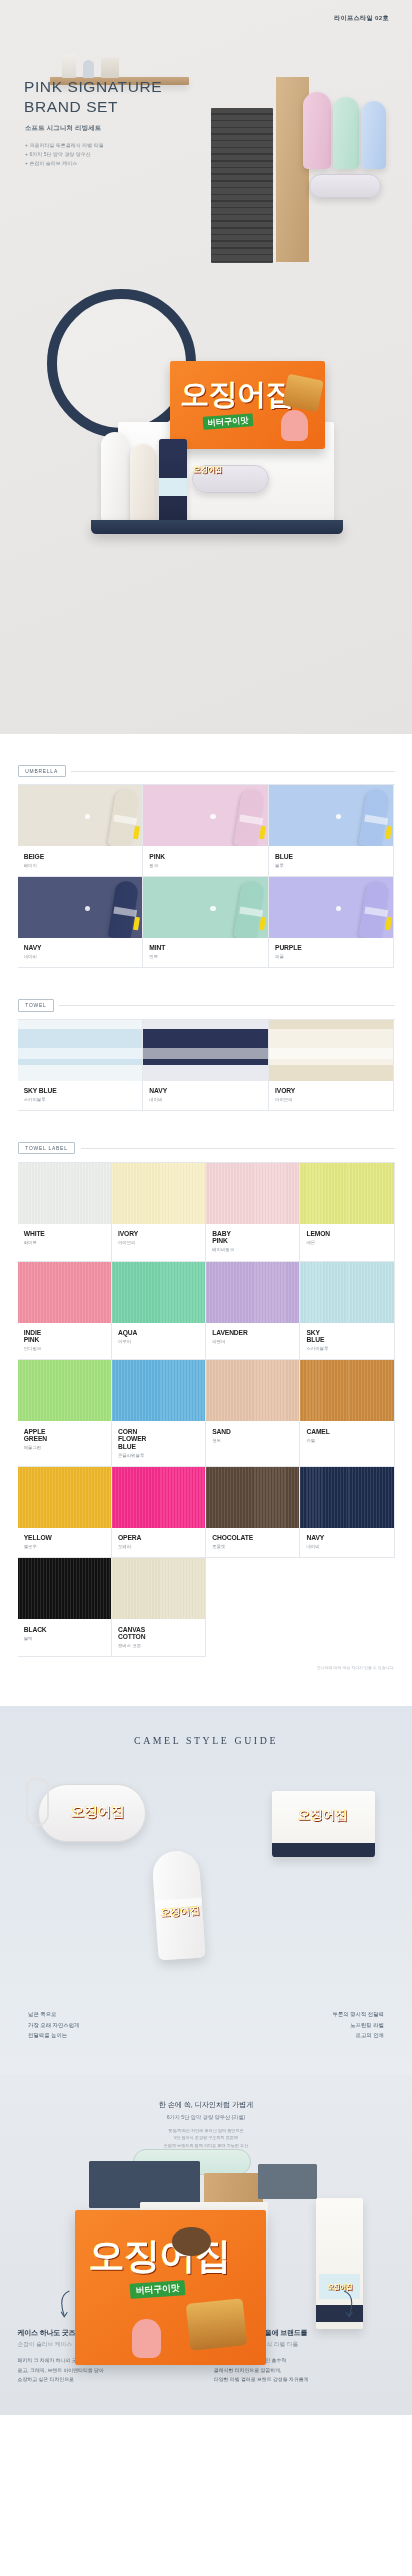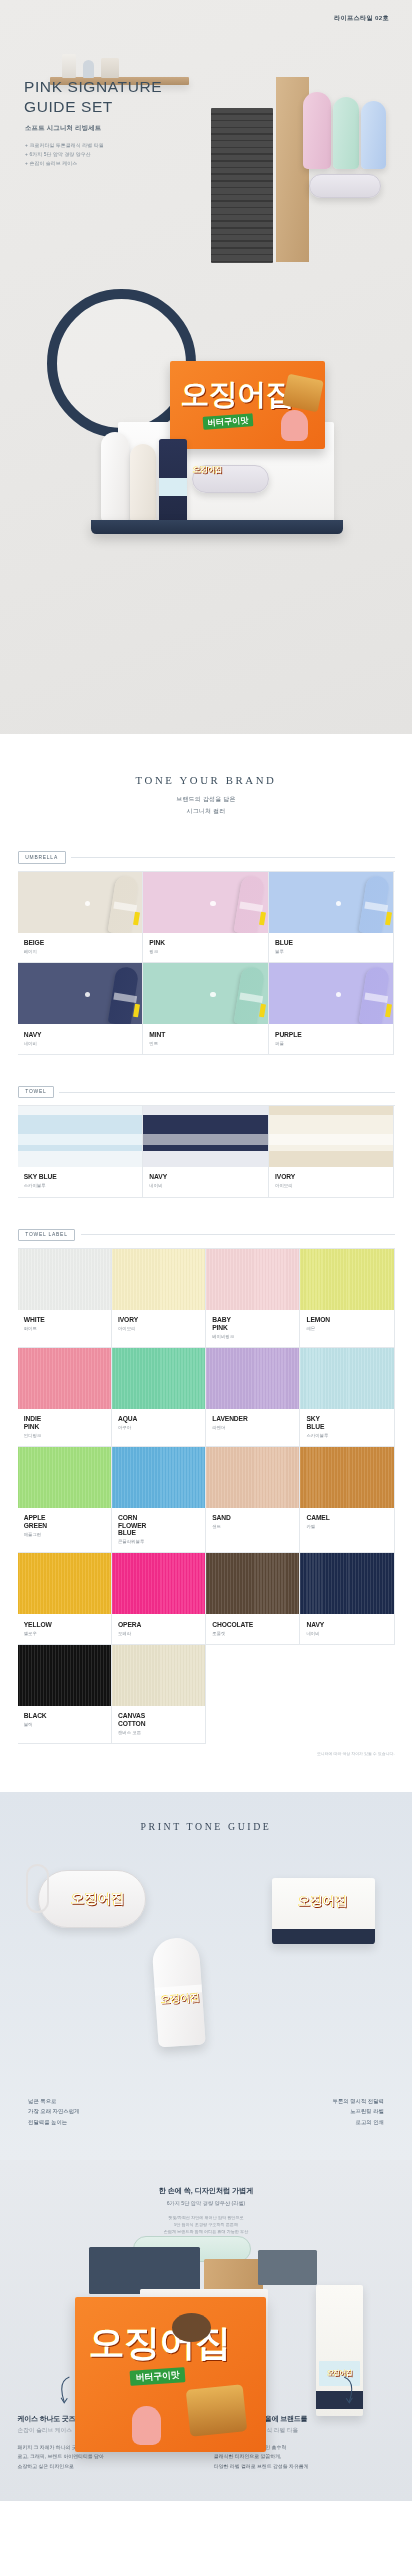--- a/index.html
+++ b/index.html
@@ -198,21 +198,21 @@
     font-size: 5.4px; color: #46586b; line-height: 1.95;
   }
   .psg-notes .right { text-align: right; }
 
   
   .feat {
     background: linear-gradient(#e7eaee,#dfe3e8);
     padding: 26px 0 30px; position: relative;
   }
   .feat-head { text-align: center; }
-  .feat-head .t1 { font-size: 7.2px; font-weight: 700; color: #2f3f52; letter-spacing: -0.1px;}
+  .feat-head .t1 { font-size: 7.2px; font-weight: 400; color: #2f3f52; letter-spacing: -0.1px;}
   .feat-head .t2 { font-size: 5.2px; color: #6a7684; margin-top: 4.1px; }
   .feat-head .t3 { font-size: 4.1px; color: #8b949e; margin-top: 6.2px; line-height: 1.8; }
   .feat-stage { position: relative; height: 155px; margin-top: 9.3px; }
   .f-navy  { position: absolute; left: 89px; top: 2.1px;  width: 111px; height: 47px; background: #3f4e62; border-radius: 1.5px;}
   .f-wood  { position: absolute; left: 204px; top: 14.4px; width: 59px; height: 50px; background: linear-gradient(100deg,#d3ab79,#bf9460); border-radius: 1.5px;}
   .f-slate { position: absolute; left: 258px; top: 5.2px; width: 59px; height: 35px; background: #65727f; border-radius: 1.5px;}
   .f-mint  { position: absolute; left: 133px; top: -9.3px; width: 118px; height: 26px;
              background: linear-gradient(#e2f0ea,#cfe6dd); border-radius: 13.4px; border: 0.5px solid #bcd4cb;}
   .f-marble{ position: absolute; left: 140px; top: 44px; width: 128px; height: 103px; background: linear-gradient(#f6f4f1,#e7e4df); border-radius: 1.5px;}
   .f-pack  {
@@ -274,35 +274,30 @@
     <div class="umb" style="left:130px;top:444px;width:26px;height:78px;background:linear-gradient(100deg,#f6f1ea,#e4ded4);"></div>
     <div class="towel-roll" style="left:159px;top:439px;width:28px;height:83px;background:linear-gradient(#2b3456,#222a45);"></div>
     <div style="position:absolute;left:159px;top:478px;width:28px;height:17.5px;background:#d9edf3;"></div>
     <div class="pouch" style="left:192px;top:465px;width:77px;height:28px;border-radius:14px;">
       <div class="brand-logo" style="left:17.5px;top:9.3px;font-size:7.7px;">오징어집</div>
     </div>
     <div class="navy-plate"></div>
 
     <h1 class="hero-title">
       <span>PINK SIGNATURE</span><br>
-      <span>GUIDE SET</span>
+      <span>BRAND SET</span>
     </h1>
     <div class="hero-subtitle">소프트 시그니처 리빙세트</div>
     <div class="hero-bullets">
       <div>+ 크로커다일 투톤클래식 라벨 타월</div>
       <div>+ 6가지 5단 암막 경량 양우산</div>
       <div>+ 손잡이 슬리브 케이스</div>
     </div>
   </section>
 
-  <section class="tone">
-    <h2>TONE YOUR BRAND</h2>
-    <div class="kr1">브랜드의 감성을 담은</div>
-    <div class="kr2">시그니처 컬러</div>
-  </section>
 
   <div class="cat-head">
     <span class="cat-chip">UMBRELLA</span>
     <span class="cat-rule"></span>
   </div>
   <div class="grid grid-3" id="umbrella-grid">
       <div class="cell">
         <div class="swatch">
           <div class="u-photo">
             <div class="u-bg" style="background:#e4ded1;opacity:.85;"></div>
@@ -553,21 +548,21 @@
         <div class="swatch">
           <div class="swatch-flat" style="background:#e8e2cb;"></div>
         </div>
         <div class="nm">CANVAS<br>COTTON</div>
         <div class="kr">캔버스 코튼</div>
       </div>
     </div>
   <div class="note">모니터에 따라 색상 차이가 있을 수 있습니다.</div>
 
   <section class="psg">
-    <h2>PRINT TONE GUIDE</h2>
+    <h2>CAMEL STYLE GUIDE</h2>
 
     <div class="psg-stage">
       <div class="psg-case">
         <div class="logo-patch" style="left:32px;top:20.6px;font-size:13.4px;">오징어집</div>
         <div style="position:absolute;left:-13.4px;top:-7.2px;width:23px;height:49px;border:2.6px solid #e3e1e1;border-radius:12.4px;background:transparent;"></div>
       </div>
 
       <div class="psg-towel">
         <div style="position:absolute;left:0;right:0;bottom:0;height:14.4px;background:#27324a;"></div>
         <div class="logo-patch" style="left:26px;top:17.5px;font-size:12.4px;">오징어집</div>

